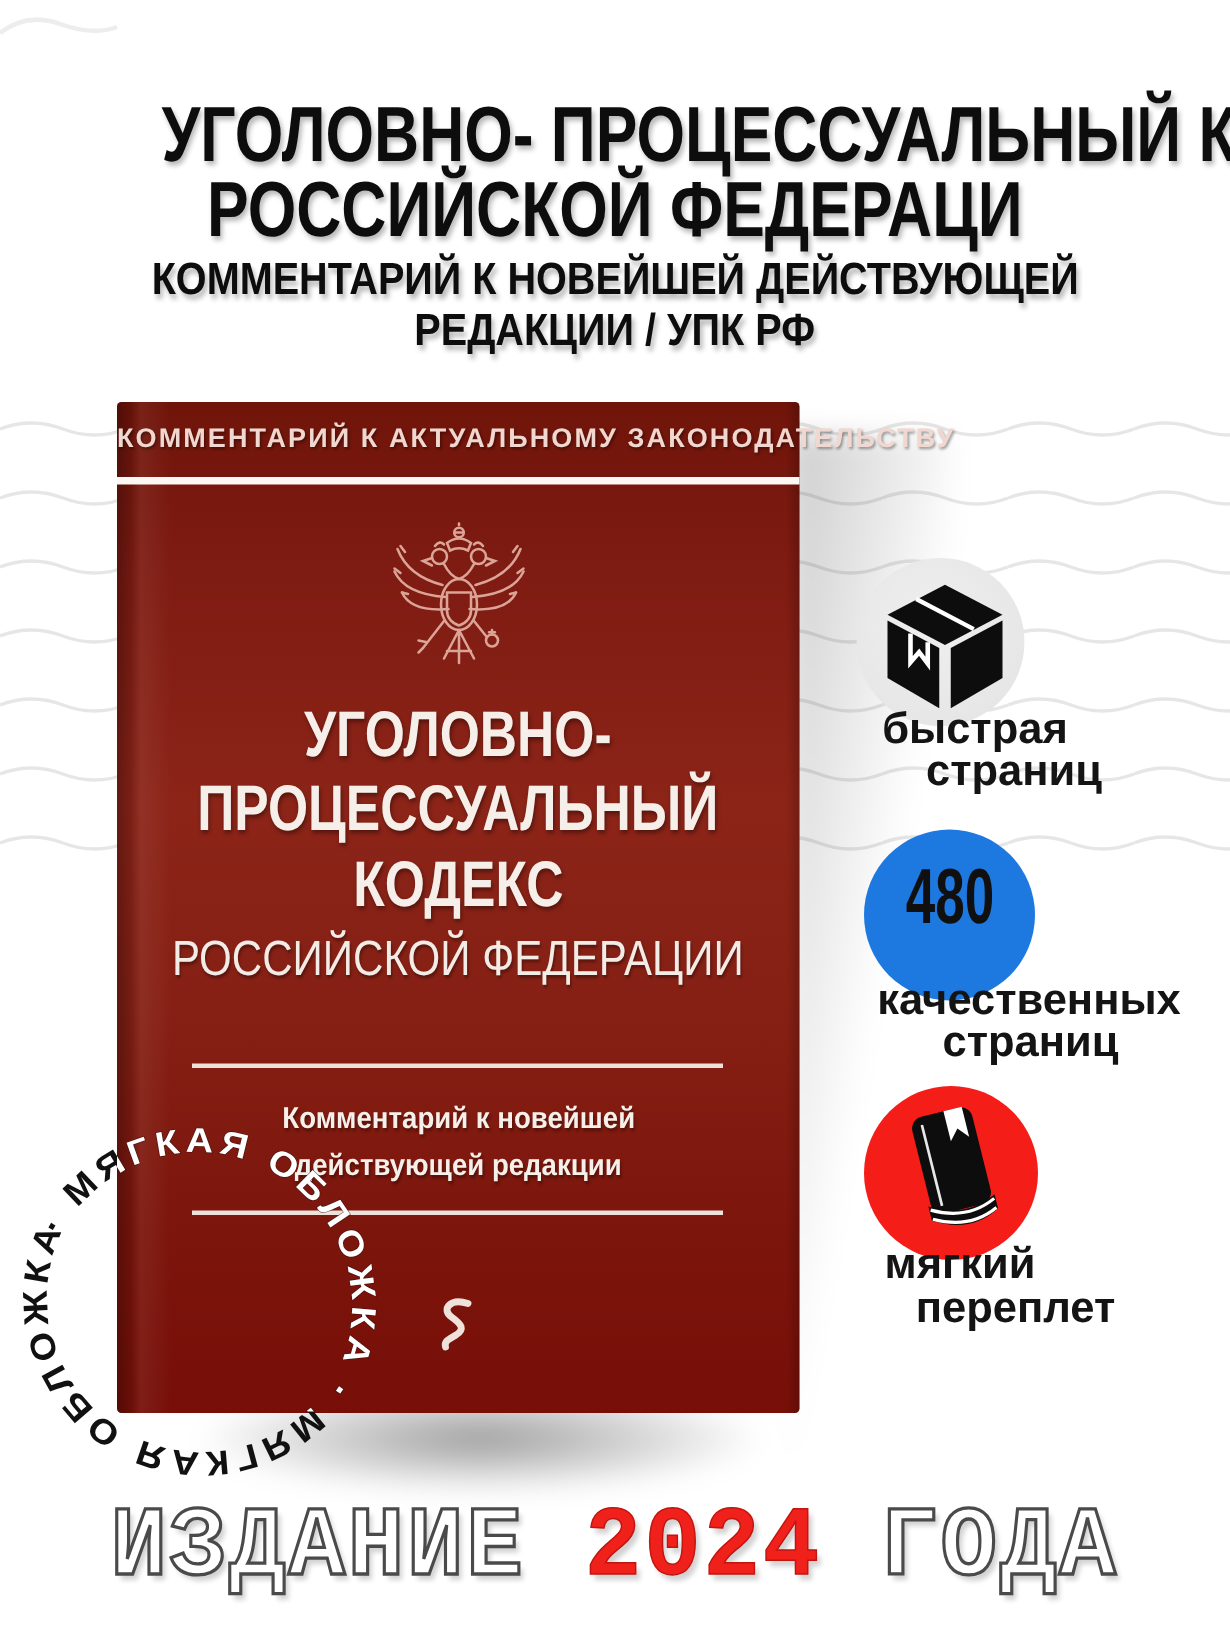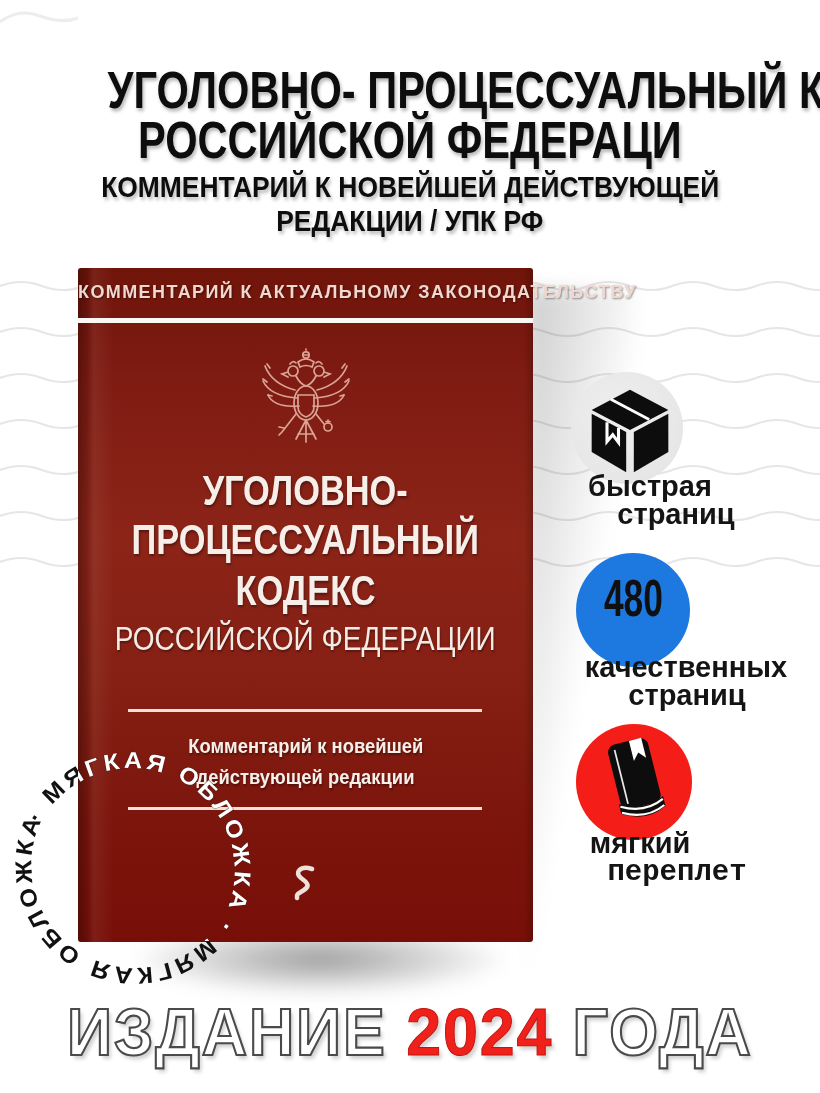--- a/index.html
+++ b/index.html
@@ -160,23 +160,23 @@
     <g transform="rotate(-14 48 48)">
       <rect x="26" y="4" width="46" height="74" rx="9" fill="#0d0d0d"></rect>
       <line x1="34" y1="10" x2="34" y2="72" stroke="#ffffff" stroke-width="2" opacity=".9"></line>
       <polygon points="52,4 66,4 66,27 59,19 52,27" fill="#ffffff"></polygon>
       <path d="M24,70 q26,15 50,3 l0,11 q-24,13 -50,-3 z" fill="#0d0d0d"></path>
       <path d="M25,73 q25,14 48,3" fill="none" stroke="#ffffff" stroke-width="2.4"></path>
       <path d="M25,80 q25,14 48,3" fill="none" stroke="#ffffff" stroke-width="2.4"></path>
     </g>
   </svg>
   <div class="abs badge-label" style="left:540px;top:827px;width:200px;">мягкий</div>
-  <div class="abs badge-label" style="left:577px;top:856px;width:200px;font-family:Liberation Mono, monospace;">переплет</div>
+  <div class="abs badge-label" style="left:577px;top:856px;width:200px;">переплет</div>
 
-  <div class="abs cx footer" style="z-index:3;">
+  <div class="abs cx footer" style="z-index:3;font-family:Liberation Mono, monospace;">
     <span class="cond">
       <span class="outline-word">ИЗДАНИЕ</span>
       <span class="year-word" style="color: rgb(240, 32, 26);">2024</span>
       <span class="outline-word">ГОДА</span>
     </span>
   </div>
 
 </div>
 
 </body></html>

